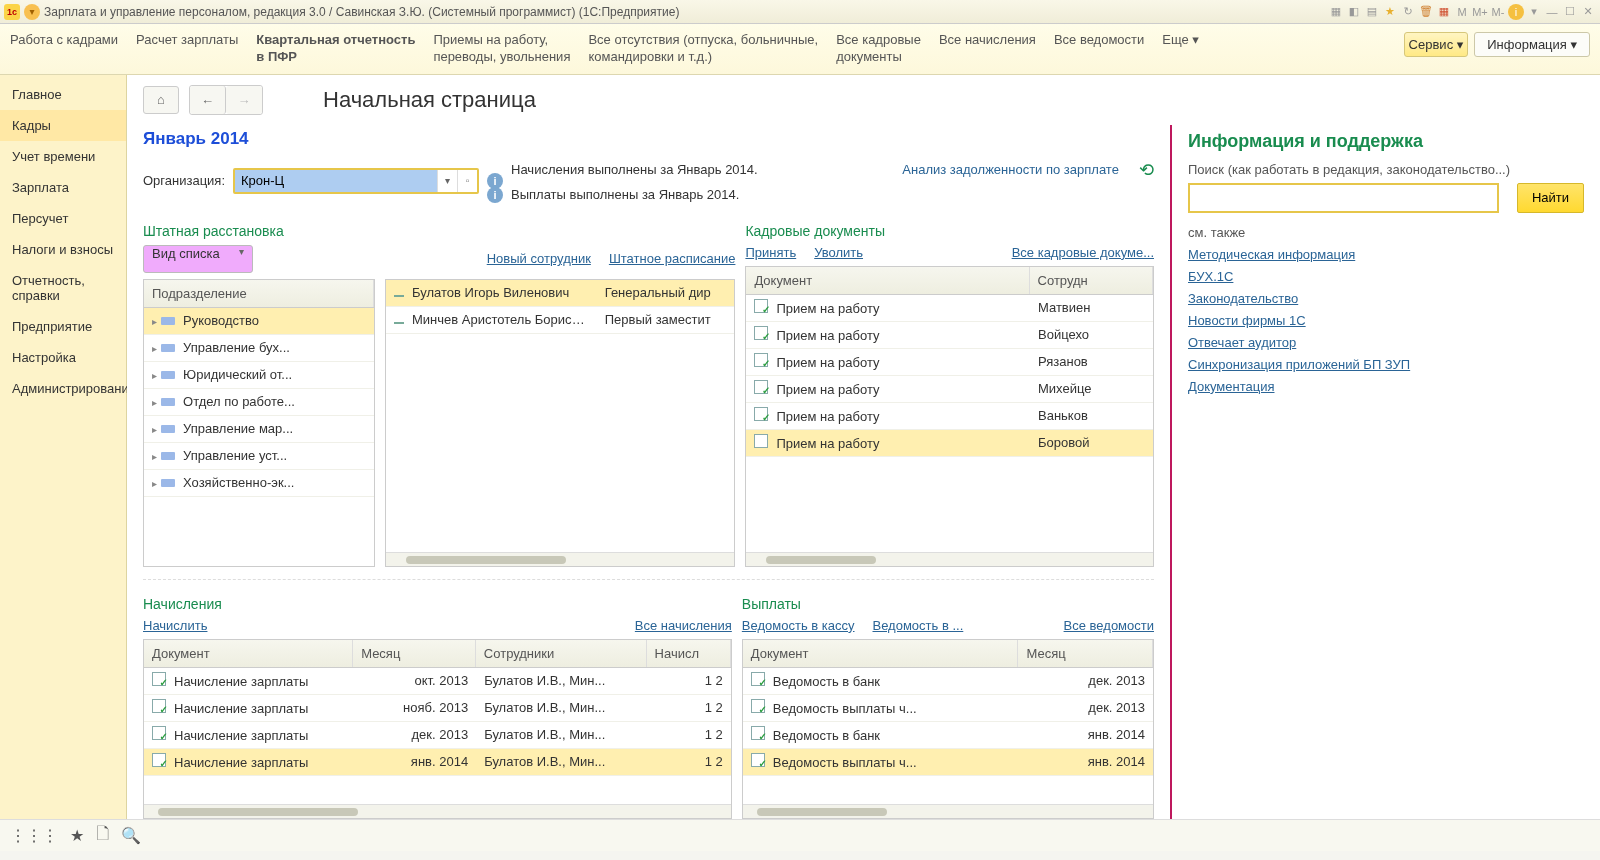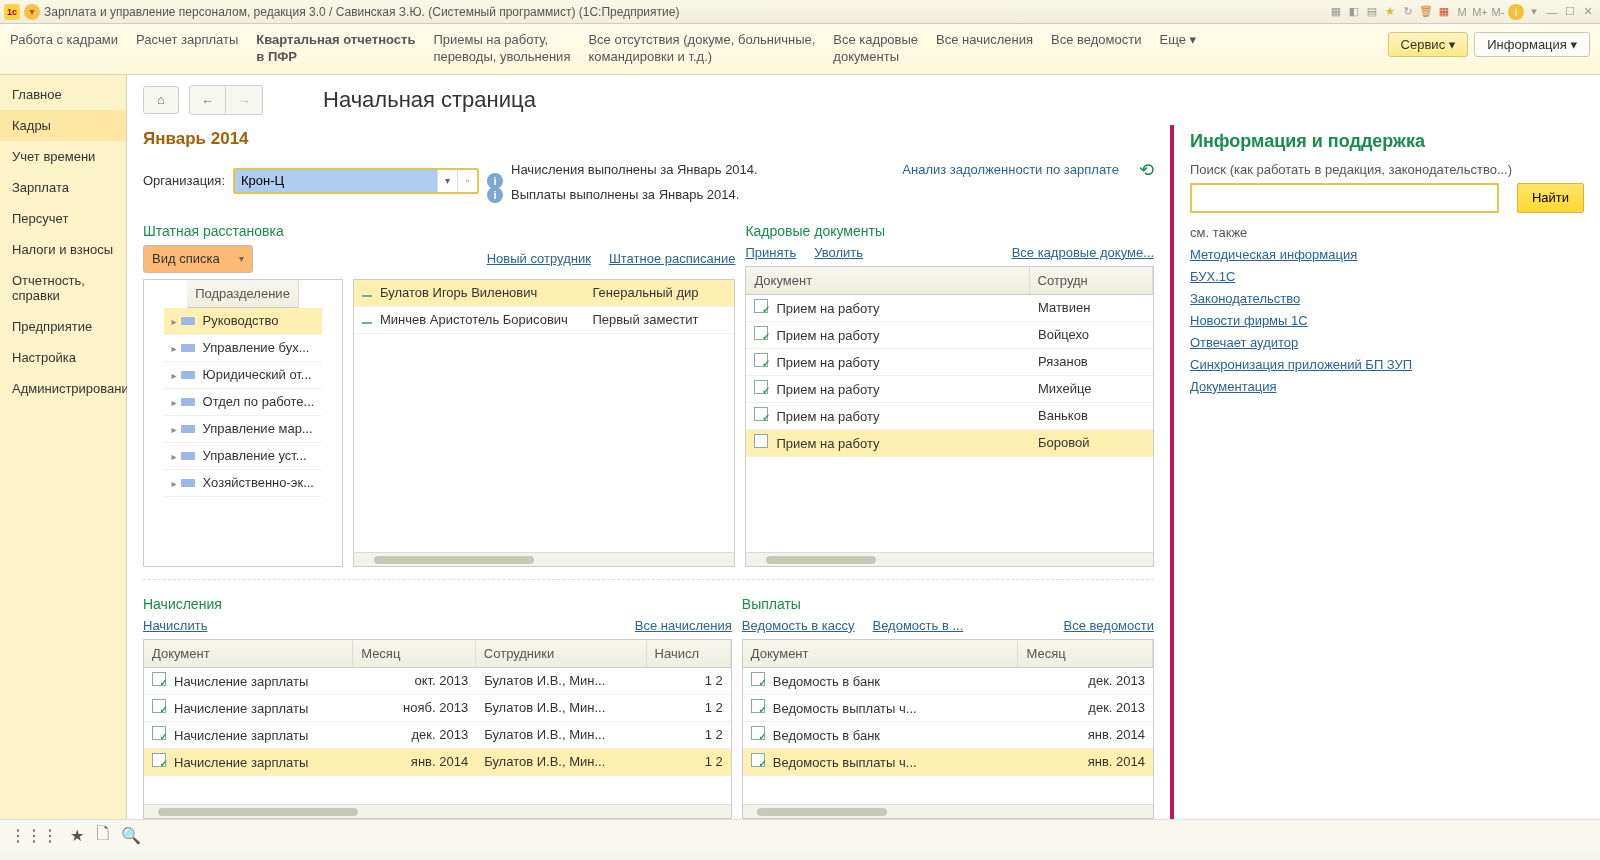--- a/index.html
+++ b/index.html
@@ -13,54 +13,54 @@
   .titlebar .down { width:16px; height:16px; border-radius:50%; background:#f8c050; display:flex; align-items:center; justify-content:center; color:#a06000; font-size:10px;}
   .titlebar .right { margin-left:auto; display:flex; gap:2px; align-items:center;}
   .titlebar .ticon { width:16px; height:16px; display:flex; align-items:center; justify-content:center; color:#999; font-size:11px;}
 
   
   .menubar { background: linear-gradient(#fffde9,#fdf8db); border-bottom:1px solid #ddd7b0; padding: 8px 10px; display:flex; align-items:flex-start; gap:18px;}
   .menubar .item { color:#555; line-height:1.3; cursor:pointer; }
   .menubar .item .two { display:block;}
   .menubar .spacer { flex:1;}
   .menubar .btnbox { display:flex; gap:6px; align-items:center;}
-  .btn-yellow { background:linear-gradient(#fff5c2,#ffe985); border:1px solid #d6c77a; border-radius:3px; padding:4px 12px; cursor:pointer; display:flex; align-items:center; gap:4px;}
+  .btn-yellow { background:linear-gradient(#fff5c2,#ffe985); border:1px solid #d6c77a; border-radius:3px; padding:4px 4px; cursor:pointer; display:flex; align-items:center; gap:4px;}
   .btn-white { background:#fcfcf8; border:1px solid #ccc8a8; border-radius:3px; padding:4px 12px; cursor:pointer; display:flex; align-items:center; gap:4px;}
 
   
   .app { display:flex; height: calc(100% - 24px - 60px - 32px);}
   .sidebar { width:127px; background:#fdf3c9; border-right:1px solid #ddd4a0; padding-top:4px;}
   .sidebar .sitem { padding:8px 12px; cursor:pointer; }
   .sidebar .sitem.active { background:#ffe8a5;}
   .content { flex:1; background:#fff; overflow:hidden; display:flex; flex-direction:column;}
 
   
   .navline { padding:10px 16px; display:flex; align-items:center; gap:10px;}
   .navbtn { width:36px; height:28px; border:1px solid #ccc; background:#f7f7f2; border-radius:3px; display:flex; align-items:center; justify-content:center; cursor:pointer; color:#666;}
   .page-title { font-size:22px; color:#333; margin-left:50px;}
 
   .main-columns { display:flex; flex:1; overflow:hidden;}
   .main-left { flex:1; padding: 0 16px; overflow:hidden; display:flex; flex-direction:column;}
-  .main-right { width:430px; border-left:4px solid #be185d; padding:0 16px;}
-
-  .period-head { color:#a16207; font-weight:bold; font-size:17px; margin: 4px 0 10px;}
+  .main-right { width:430px; border-left:2px solid #be185d; padding:0 16px;}
+
+  .period-head { color:#1d4ed8; font-weight:bold; font-size:17px; margin: 4px 0 10px;}
   .orgline { display:flex; align-items:center; gap:8px; margin-bottom:10px;}
   .orgfield { display:flex; border:2px solid #e6c64a; border-radius:2px; width:246px; height:26px; background:#fff;}
   .orgfield input { flex:1; border:none; outline:none; padding:0 6px; font-size:13px; background:#aecdf1;}
   .orgfield .dd, .orgfield .pp { width:20px; border-left:1px solid #ddd; display:flex; align-items:center; justify-content:center; color:#666; cursor:pointer; font-size:10px;}
   .info-i { width:16px;height:16px;border-radius:50%;background:#7ba7d0;color:#fff;display:flex;align-items:center;justify-content:center;font-size:11px;font-weight:bold;}
   .statuslines { display:flex; flex-direction:column; gap:6px; }
   .refresh { color:#198c4f; font-size:18px; cursor:pointer;}
 
   .section-title { color:#198c4f; font-size:14px; margin:10px 0 6px; }
 
   .toolbar-links { display:flex; gap:18px; margin-left:auto;}
   .toolbar-links a, .linktext { text-decoration:underline; cursor:pointer;}
 
-  .combo { width:110px; height:28px; border:1px solid #bbb; background:#fdba74; border-radius:3px; padding:0 8px; display:flex; align-items:center; justify-content:space-between; cursor:pointer;}
+  .combo { width:110px; height:28px; border:1px solid #bbb; background:#f0abfc; border-radius:3px; padding:0 8px; display:flex; justify-content:space-between; cursor:pointer;}
 
   .grid { border:1px solid #ccc; flex:1; display:flex; flex-direction:column; background:#fff; min-height:0;}
   .grid .gh { display:flex; background:linear-gradient(#f6f6ee,#eeeee0); border-bottom:1px solid #ccc; }
   .grid .gh .gc { padding:6px 8px; border-right:1px solid #ddd; color:#555; font-size:13px; overflow:hidden; white-space:nowrap;}
   .grid .gb { flex:1; overflow:hidden;}
   .grid .gr { display:flex; border-bottom:1px solid #f0f0e8; height:27px; align-items:center;}
   .grid .gr.sel { background:#ffefb0;}
   .grid .gr .gc { padding:4px 8px; overflow:hidden; white-space:nowrap; text-overflow:ellipsis;}
   .tree-exp { color:#888; font-size:10px; margin-right:4px;}
   .folder-ico { width:14px;height:8px;background:#9bb8e8;display:inline-block;border-radius:1px;margin-right:8px;}
@@ -115,21 +115,21 @@
     <span class="ticon">☐</span>
     <span class="ticon">✕</span>
   </div>
 </div>
 
 <div class="menubar">
   <div class="item"><span>Работа с кадрами</span></div>
   <div class="item"><span>Расчет зарплаты</span></div>
   <div class="item" style="font-weight:bold;"><span>Квартальная отчетность</span><span class="two">в ПФР</span></div>
   <div class="item"><span>Приемы на работу,</span><span class="two">переводы, увольнения</span></div>
-  <div class="item"><span>Все отсутствия (докуме, больничные,</span><span class="two">командировки и т.д.)</span></div>
+  <div class="item"><span>Все отсутствия (отпуска, больничные,</span><span class="two">командировки и т.д.)</span></div>
   <div class="item"><span>Все кадровые</span><span class="two">документы</span></div>
   <div class="item"><span>Все начисления</span></div>
   <div class="item"><span>Все ведомости</span></div>
   <div class="item"><span>Еще ▾</span></div>
   <div class="spacer"></div>
   <div class="btnbox">
     <div class="btn-yellow">
         <span>Сервис ▾</span>
       </div>
     <div class="btn-white">
@@ -196,21 +196,21 @@
                 <span>Вид списка</span>
                   <span style="font-size:10px;color:#666;">▾</span>
               </div>
               <div class="toolbar-links">
                 <a>Новый сотрудник</a>
                 <a>Штатное расписание</a>
               </div>
             </div>
             <div style="display:flex;gap:10px;flex:1;min-height:0;">
 
-              <div class="grid" style="width:200px;flex:none;align-items:center;">
+              <div class="grid" style="width:232px;flex:none;">
                 <div class="gh">
                     <div class="gc" style="flex:1;">Подразделение</div>
                   </div>
                 <div class="gb" id="tree-body">
                     <div class="gr sel">
                       <div class="gc" style="flex:1;"><span class="tree-exp">▸</span><span class="folder-ico"></span>Руководство</div>
                     </div>
                     <div class="gr">
                       <div class="gc" style="flex:1;"><span class="tree-exp">▸</span><span class="folder-ico"></span>Управление бух...</div>
                     </div>

